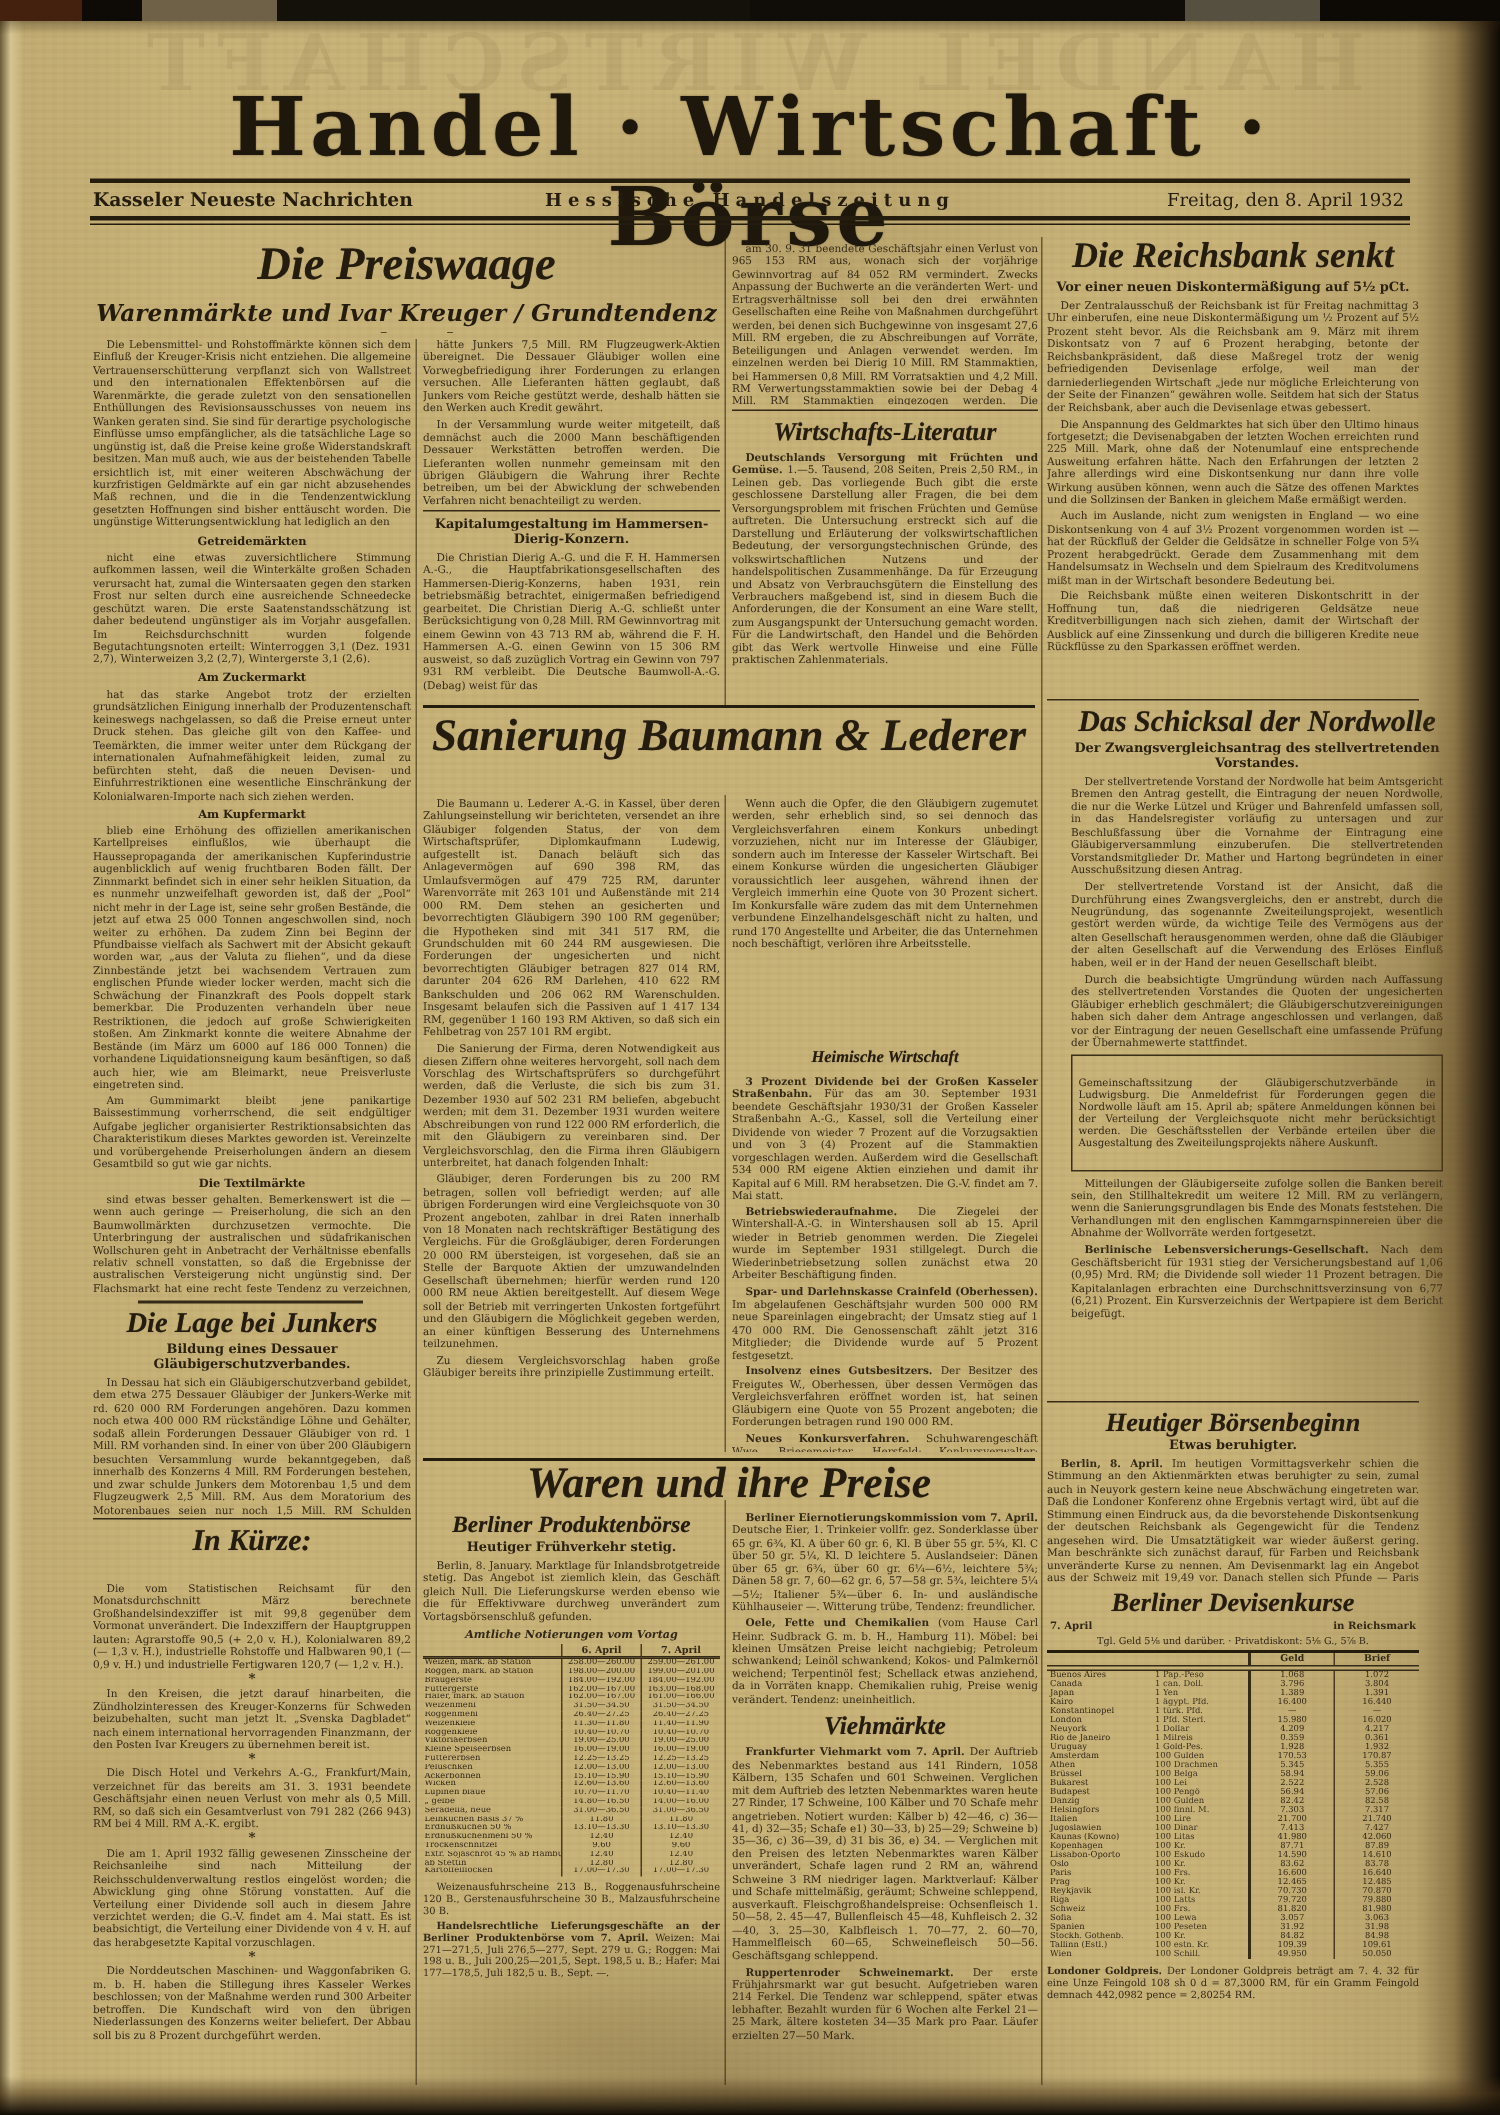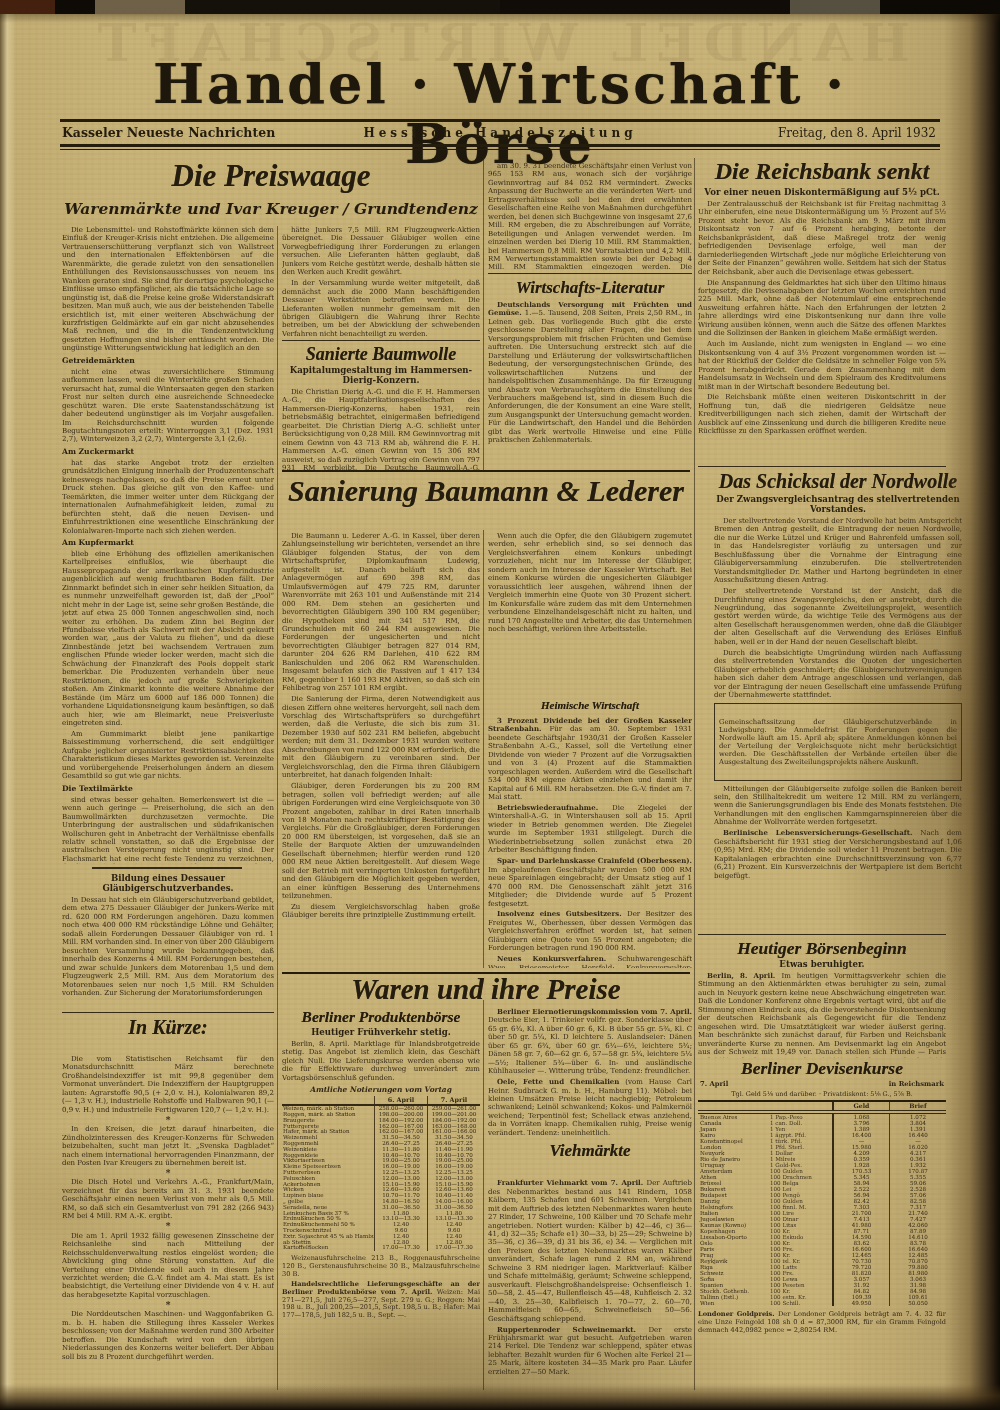--- a/index.html
+++ b/index.html
@@ -43,21 +43,21 @@
   .mast-center{position:absolute;left:0;right:0;text-align:center;font-weight:bold;letter-spacing:4px;font-size:12px;}
   .mast-right{position:absolute;right:4px;top:0;font-size:12px;}
 
   .h-title{font-family:Liberation Serif, serif;font-style:italic;font-weight:bold;text-align:center;
       color:#241c0e;text-shadow:0 0 .5px rgba(30,24,12,.55);}
   .sub-xl{font-family:"DejaVu Serif",serif;font-style:italic;font-weight:bold;text-align:center;color:#241c0e;}
   .kicker{font-weight:bold;font-size:8.6px;line-height:10px;text-align:center;color:#2a2111;margin:1px 0 3px;}
   .body{font-size:7px;line-height:8.45px;text-align:justify;color:#342a18;}
   .body .para{margin:0 0 2.5px;text-indent:9px;}
   .body .para b{font-weight:bold;}
-  .subc{font-weight:bold;font-size:7.6px;line-height:9px;margin:3.5px 0 2.5px;color:#2a2111;}
+  .subc{font-weight:bold;font-size:7.6px;line-height:9px;text-align:center;margin:3.5px 0 2.5px;color:#2a2111;}
   .starsep{text-align:center;font-weight:bold;font-size:9px;line-height:7px;margin:1.5px 0;}
   .noticebox{border:1px solid #3a2f18;padding:14px 4px;margin:3px 0 4px;font-size:6.8px;line-height:8px;text-align:justify;}
 
   .tbl .trow{display:grid;}
   .ptable{border-top:1px solid #342a16;}
   .ptable .trow{grid-template-columns:92px 53px 53px;font-size:5.6px;line-height:5.8px;}
   .ptable .trow span{overflow:hidden;white-space:nowrap;}
   .ptable .c0{padding-left:1px;}
   .ptable .c1,.ptable .c2{text-align:center;border-left:1px solid #4a3b20;}
   .ptable-head{display:grid;grid-template-columns:92px 53px 53px;font-size:6.4px;line-height:8px;
@@ -124,21 +124,20 @@
     <p class="para">sind etwas besser gehalten. Bemerkenswert ist die — wenn auch geringe — Preiserholung, die sich an den Baumwollmärkten durchzusetzen vermochte. Die Unterbringung der australischen und südafrikanischen Wollschuren geht in Anbetracht der Verhältnisse ebenfalls relativ schnell vonstatten, so daß die Ergebnisse der australischen Versteigerung nicht ungünstig sind. Der Flachsmarkt hat eine recht feste Tendenz zu verzeichnen, da die russischen Riesenexporte wider Erwarten auf sich warten lassen. Man gewinnt den Eindruck, daß die Flachs-Anbauflächen in Westeuropa weiter eingeschränkt worden sind.</p>
   </div>
 
   <div class="block body" style="left:282px;top:226px;width:198px;height:112px;">
       <p class="para">hätte Junkers 7,5 Mill. RM Flugzeugwerk-Aktien übereignet. Die Dessauer Gläubiger wollen eine Vorwegbefriedigung ihrer Forderungen zu erlangen versuchen. Alle Lieferanten hätten geglaubt, daß Junkers vom Reiche gestützt werde, deshalb hätten sie den Werken auch Kredit gewährt.</p>
       <p class="para">In der Versammlung wurde weiter mitgeteilt, daß demnächst auch die 2000 Mann beschäftigenden Dessauer Werkstätten betroffen werden. Die Lieferanten wollen nunmehr gemeinsam mit den übrigen Gläubigern die Wahrung ihrer Rechte betreiben, um bei der Abwicklung der schwebenden Verfahren nicht benachteiligt zu werden.</p>
     </div>
   <div class="hrule" style="left:282px;top:340px;width:198px;"></div>
 
   <div class="block" style="left:282px;top:344px;width:198px;height:126px;">
-    <div class="h-title" style="font-size:18px;line-height:20px;">Sanierte Baumwolle</div>
     <div class="kicker">Kapitalumgestaltung im Hammersen-Dierig-Konzern.</div>
     <div class="body">
         <p class="para">Die Christian Dierig A.-G. und die F. H. Hammersen A.-G., die Hauptfabrikationsgesellschaften des Hammersen-Dierig-Konzerns, haben 1931, rein betriebsmäßig betrachtet, einigermaßen befriedigend gearbeitet. Die Christian Dierig A.-G. schließt unter Berücksichtigung von 0,28 Mill. RM Gewinnvortrag mit einem Gewinn von 43 713 RM ab, während die F. H. Hammersen A.-G. einen Gewinn von 15 306 RM ausweist, so daß zuzüglich Vortrag ein Gewinn von 797 931 RM verbleibt. Die Deutsche Baumwoll-A.-G. (Debag) weist für das</p>
       </div>
   </div>
 
   <div class="block body" style="left:488px;top:162px;width:204px;height:108px;">
       <p class="para">am 30. 9. 31 beendete Geschäftsjahr einen Verlust von 965 153 RM aus, wonach sich der vorjährige Gewinnvortrag auf 84 052 RM vermindert. Zwecks Anpassung der Buchwerte an die veränderten Wert- und Ertragsverhältnisse soll bei den drei erwähnten Gesellschaften eine Reihe von Maßnahmen durchgeführt werden, bei denen sich Buchgewinne von insgesamt 27,6 Mill. RM ergeben, die zu Abschreibungen auf Vorräte, Beteiligungen und Anlagen verwendet werden. Im einzelnen werden bei Dierig 10 Mill. RM Stammaktien, bei Hammersen 0,8 Mill. RM Vorratsaktien und 4,2 Mill. RM Verwertungsstammaktien sowie bei der Debag 4 Mill. RM Stammaktien eingezogen werden. Die Hammersen A.-G. wird sodann ihr Kapital von 20 auf 16 Mill. RM und die Debag von 36 auf 28 Mill. RM zusammenlegen.</p>
     </div>
   <div class="hrule" style="left:488px;top:273px;width:204px;"></div>
@@ -198,20 +197,21 @@
         <p class="para"><b>3 Prozent Dividende bei der Großen Kasseler Straßenbahn. </b>Für das am 30. September 1931 beendete Geschäftsjahr 1930/31 der Großen Kasseler Straßenbahn A.-G., Kassel, soll die Verteilung einer Dividende von wieder 7 Prozent auf die Vorzugsaktien und von 3 (4) Prozent auf die Stammaktien vorgeschlagen werden. Außerdem wird die Gesellschaft 534 000 RM eigene Aktien einziehen und damit ihr Kapital auf 6 Mill. RM herabsetzen. Die G.-V. findet am 7. Mai statt.</p>
         <p class="para"><b>Betriebswiederaufnahme. </b>Die Ziegelei der Wintershall-A.-G. in Wintershausen soll ab 15. April wieder in Betrieb genommen werden. Die Ziegelei wurde im September 1931 stillgelegt. Durch die Wiederinbetriebsetzung sollen zunächst etwa 20 Arbeiter Beschäftigung finden.</p>
         <p class="para"><b>Spar- und Darlehnskasse Crainfeld (Oberhessen). </b>Im abgelaufenen Geschäftsjahr wurden 500 000 RM neue Spareinlagen eingebracht; der Umsatz stieg auf 1 470 000 RM. Die Genossenschaft zählt jetzt 316 Mitglieder; die Dividende wurde auf 5 Prozent festgesetzt.</p>
         <p class="para"><b>Insolvenz eines Gutsbesitzers. </b>Der Besitzer des Freigutes W., Oberhessen, über dessen Vermögen das Vergleichsverfahren eröffnet worden ist, hat seinen Gläubigern eine Quote von 55 Prozent angeboten; die Forderungen betragen rund 190 000 RM.</p>
         <p class="para"><b>Neues Konkursverfahren. </b>Schuhwarengeschäft Wwe. Briesemeister, Hersfeld; Konkursverwalter: Rechtsanwalt K.; A.-G. Kaufmann Max Sißler; Anmeldefrist bis 7. 5.</p>
       </div>
   </div>
 
   <div class="hrule" style="left:92px;top:867px;width:150px;height:2px;"></div>
   <div class="block" style="left:62px;top:872px;width:212px;height:138px;">
+    <div class="h-title" style="font-size:19px;line-height:22px;">Die Lage bei Junkers</div>
     <div class="kicker">Bildung eines Dessauer Gläubigerschutzverbandes.</div>
     <div class="body">
         <p class="para">In Dessau hat sich ein Gläubigerschutzverband gebildet, dem etwa 275 Dessauer Gläubiger der Junkers-Werke mit rd. 620 000 RM Forderungen angehören. Dazu kommen noch etwa 400 000 RM rückständige Löhne und Gehälter, sodaß allein Forderungen Dessauer Gläubiger von rd. 1 Mill. RM vorhanden sind. In einer von über 200 Gläubigern besuchten Versammlung wurde bekanntgegeben, daß innerhalb des Konzerns 4 Mill. RM Forderungen bestehen, und zwar schulde Junkers dem Motorenbau 1,5 und dem Flugzeugwerk 2,5 Mill. RM. Aus dem Moratorium des Motorenbaues seien nur noch 1,5 Mill. RM Schulden vorhanden. Zur Sicherung der Moratoriumsforderungen</p>
       </div>
   </div>
 
   <div class="hrule" style="left:62px;top:1012px;width:212px;"></div>
   <div class="block" style="left:62px;top:1016px;width:212px;height:372px;">
     <div class="h-title" style="font-size:20px;line-height:23px;">In Kürze:</div>
     <div class="body" style="margin-top:16px;">
@@ -229,21 +229,21 @@
 
   <div class="hrule heavy" style="left:282px;top:972px;width:408px;"></div>
   <div class="block" style="left:282px;top:974px;width:408px;height:32px;">
     <div class="h-title" style="font-size:29px;line-height:31px;">Waren und ihre Preise</div>
   </div>
 
   <div class="block" style="left:282px;top:1008px;width:198px;height:330px;">
     <div class="h-title" style="font-size:15.5px;line-height:18px;">Berliner Produktenbörse</div>
     <div class="kicker">Heutiger Frühverkehr stetig.</div>
     <div class="body">
-      <p class="para">Berlin, 8. April. Marktlage für Inlandsbrotgetreide stetig. Das Angebot ist ziemlich klein, das Geschäft gleich Null. Die Lieferungskurse werden ebenso wie die für Effektivware durchweg unverändert zum Vortagsbörsenschluß gefunden.</p>
+      <p class="para">Berlin, 8. January. Marktlage für Inlandsbrotgetreide stetig. Das Angebot ist ziemlich klein, das Geschäft gleich Null. Die Lieferungskurse werden ebenso wie die für Effektivware durchweg unverändert zum Vortagsbörsenschluß gefunden.</p>
     </div>
     <div class="tbl-title">Amtliche Notierungen vom Vortag</div>
     <div class="ptable-head">
       <span></span>
       <span>6. April</span>
       <span>7. April</span>
     </div>
     <div class="tbl ptable">
         <div class="trow">
           <span class="c0">Weizen, märk. ab Station</span>
@@ -376,21 +376,21 @@
         <p class="para"><b>Handelsrechtliche Lieferungsgeschäfte an der Berliner Produktenbörse vom 7. April. </b>Weizen: Mai 271—271,5, Juli 276,5—277, Sept. 279 u. G.; Roggen: Mai 198 u. B., Juli 200,25—201,5, Sept. 198,5 u. B.; Hafer: Mai 177—178,5, Juli 182,5 u. B., Sept. —.</p>
       </div>
   </div>
 
   <div class="block" style="left:488px;top:1008px;width:204px;height:382px;">
     <div class="body">
         <p class="para"><b>Berliner Eiernotierungskommission vom 7. April. </b>Deutsche Eier, 1. Trinkeier vollfr. gez. Sonderklasse über 65 gr. 6¾, Kl. A über 60 gr. 6, Kl. B über 55 gr. 5¾, Kl. C über 50 gr. 5¼, Kl. D leichtere 5. Auslandseier: Dänen über 65 gr. 6¾, über 60 gr. 6¼—6½, leichtere 5¾; Dänen 58 gr. 7, 60—62 gr. 6, 57—58 gr. 5¾, leichtere 5¼—5½; Italiener 5¾—über 6. In- und ausländische Kühlhauseier —. Witterung trübe, Tendenz: freundlicher.</p>
         <p class="para"><b>Oele, Fette und Chemikalien </b>(vom Hause Carl Heinr. Sudbrack G. m. b. H., Hamburg 11). Möbel: bei kleinen Umsätzen Preise leicht nachgiebig; Petroleum schwankend; Leinöl schwankend; Kokos- und Palmkernöl weichend; Terpentinöl fest; Schellack etwas anziehend, da in Vorräten knapp. Chemikalien ruhig, Preise wenig verändert. Tendenz: uneinheitlich.</p>
       </div>
     <div class="h-title" style="font-size:17px;line-height:20px;margin-top:4px;">Viehmärkte</div>
-    <div class="body" style="margin-top:18px;">
+    <div class="body" style="margin-top:3px;">
         <p class="para"><b>Frankfurter Viehmarkt vom 7. April. </b>Der Auftrieb des Nebenmarktes bestand aus 141 Rindern, 1058 Kälbern, 135 Schafen und 601 Schweinen. Verglichen mit dem Auftrieb des letzten Nebenmarktes waren heute 27 Rinder, 17 Schweine, 100 Kälber und 70 Schafe mehr angetrieben. Notiert wurden: Kälber b) 42—46, c) 36—41, d) 32—35; Schafe e1) 30—33, b) 25—29; Schweine b) 35—36, c) 36—39, d) 31 bis 36, e) 34. — Verglichen mit den Preisen des letzten Nebenmarktes waren Kälber unverändert, Schafe lagen rund 2 RM an, während Schweine 3 RM niedriger lagen. Marktverlauf: Kälber und Schafe mittelmäßig, geräumt; Schweine schleppend, ausverkauft. Fleischgroßhandelspreise: Ochsenfleisch 1. 50—58, 2. 45—47, Bullenfleisch 45—48, Kuhfleisch 2. 32—40, 3. 25—30, Kalbfleisch 1. 70—77, 2. 60—70, Hammelfleisch 60—65, Schweinefleisch 50—56. Geschäftsgang schleppend.</p>
         <p class="para"><b>Ruppertenroder Schweinemarkt. </b>Der erste Frühjahrsmarkt war gut besucht. Aufgetrieben waren 214 Ferkel. Die Tendenz war schleppend, später etwas lebhafter. Bezahlt wurden für 6 Wochen alte Ferkel 21—25 Mark, ältere kosteten 34—35 Mark pro Paar. Läufer erzielten 27—50 Mark.</p>
       </div>
   </div>
 
   <div class="hrule" style="left:698px;top:934px;width:248px;"></div>
   <div class="block" style="left:698px;top:938px;width:248px;height:120px;">
     <div class="h-title" style="font-size:17.5px;line-height:20px;">Heutiger Börsenbeginn</div>
     <div class="kicker">Etwas beruhigter.</div>
     <div class="body">

